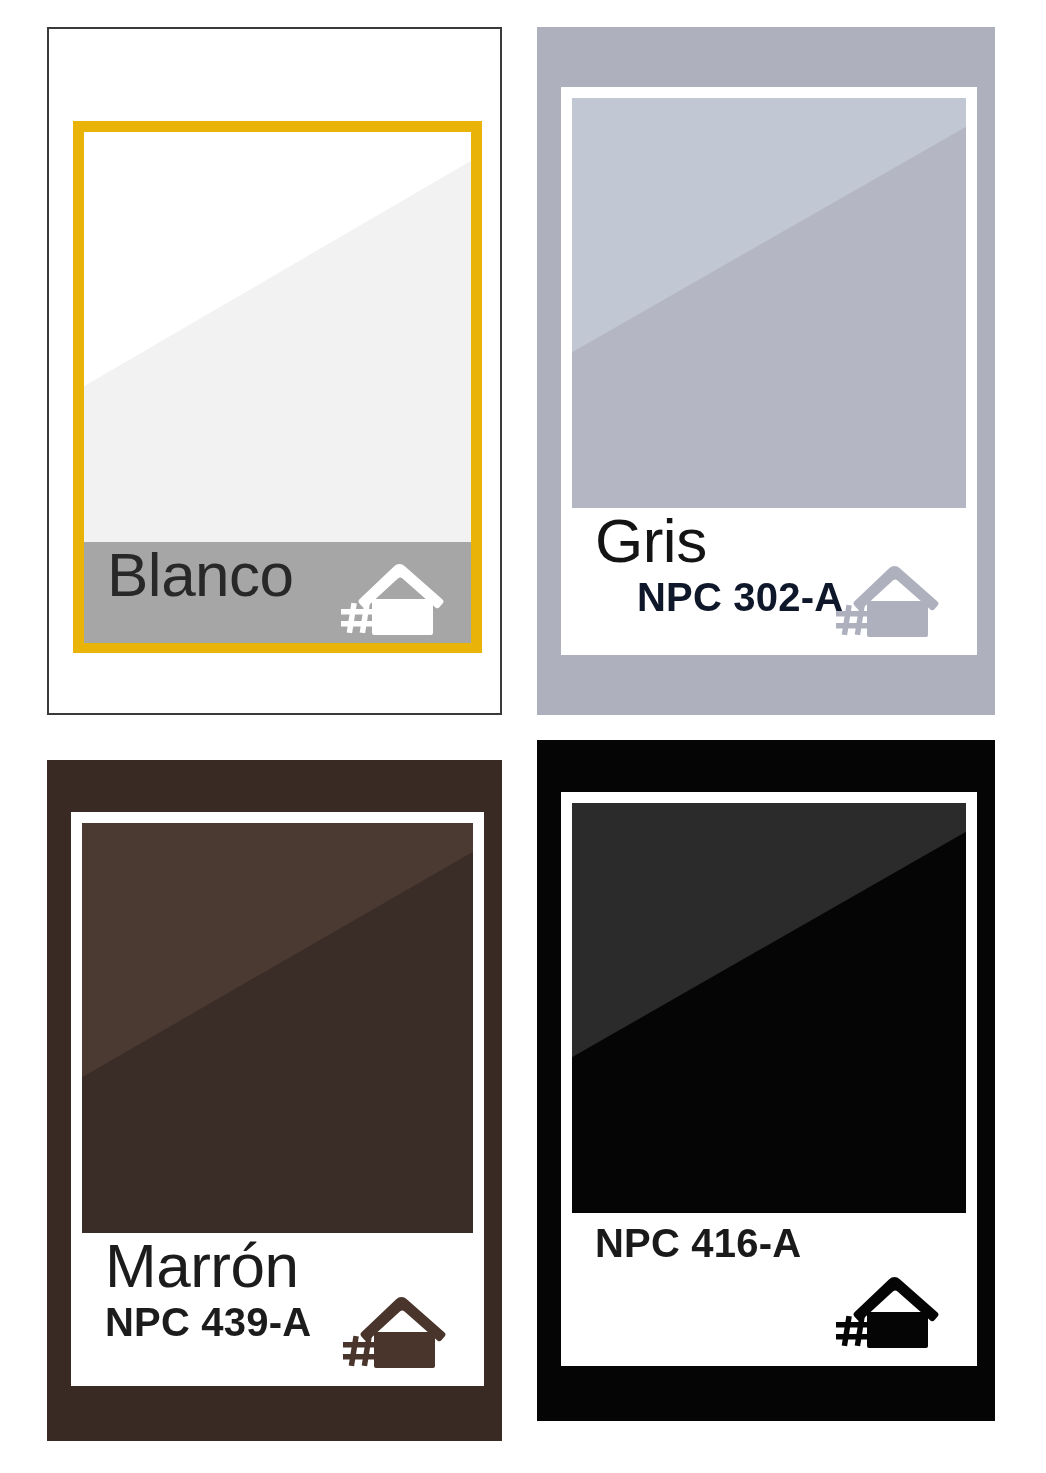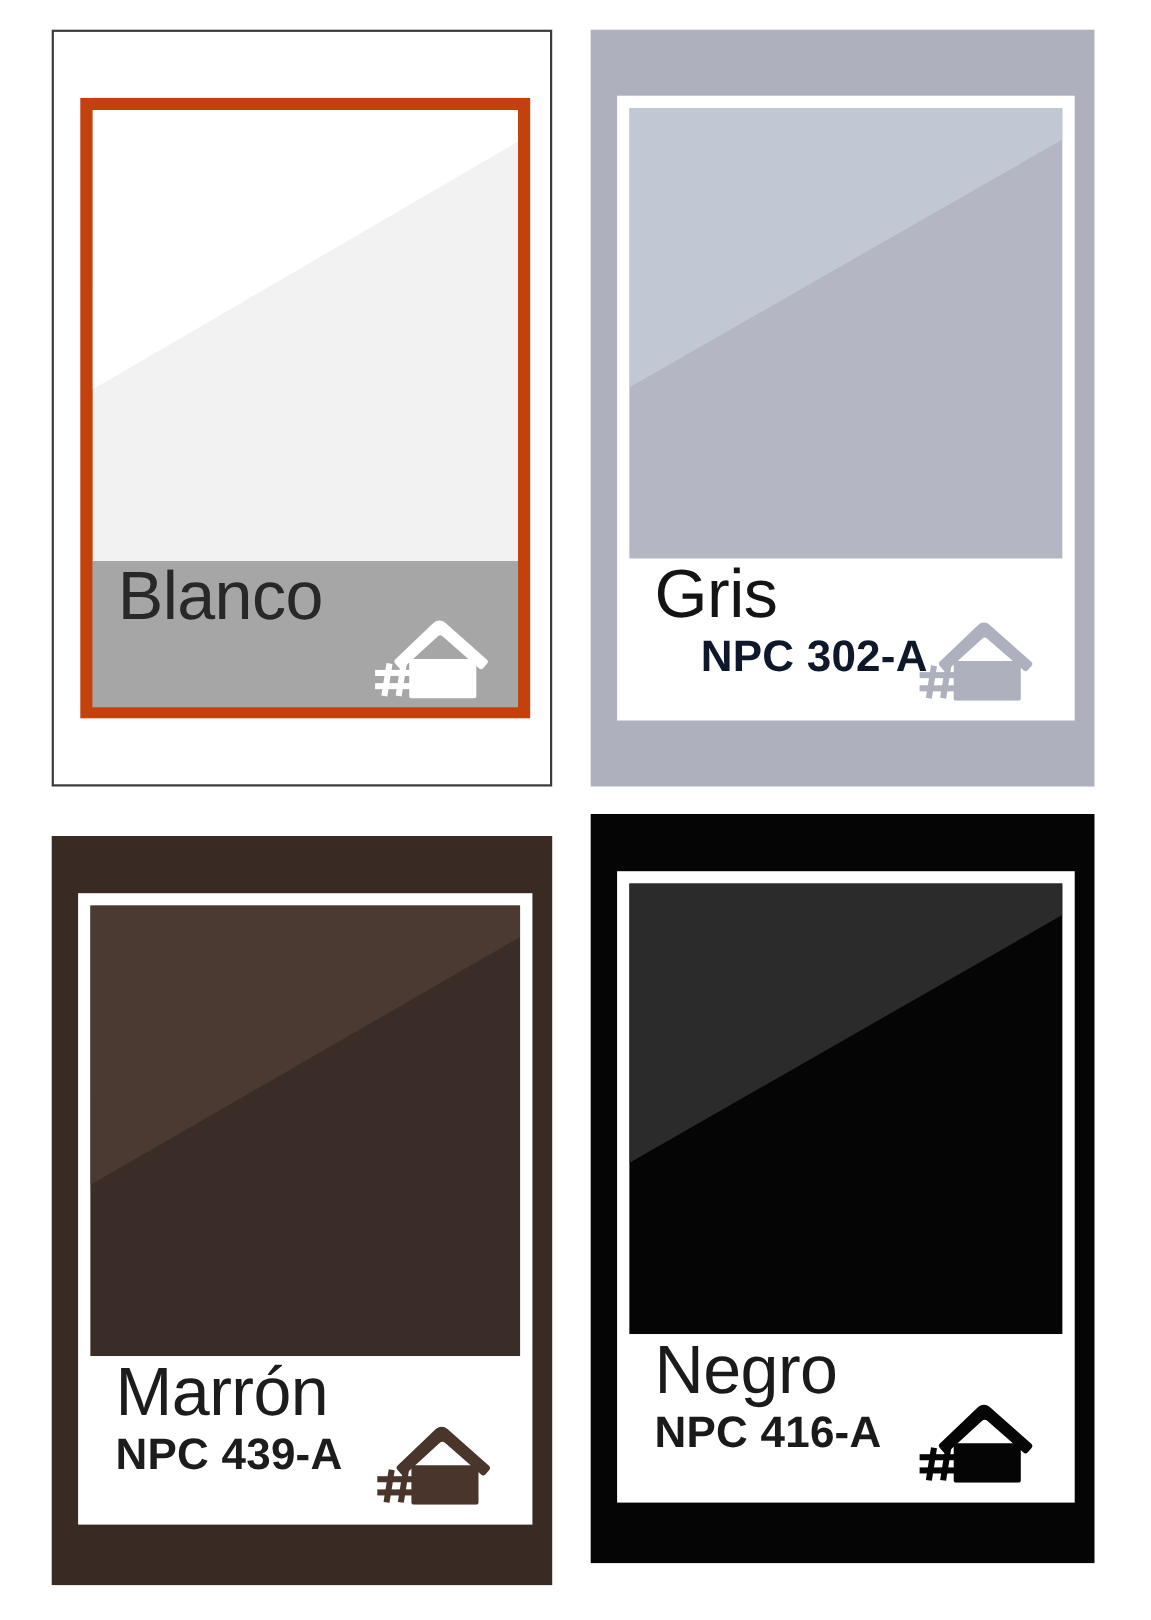--- a/index.html
+++ b/index.html
@@ -110,21 +110,21 @@
     width: 100%;
     height: 100%;
   }
 </style>
 </head>
 <body style="background: rgb(255, 255, 255);">
 
 <div id="swatch-grid">
 
   <div class="swatch-card card-pos-0" style="background: rgb(255, 255, 255); border: 2px solid rgb(58, 58, 58);">
-    <div class="polaroid" style="background: #c2410c;">
+    <div class="polaroid" style="background: #eab308; margin-top: 32px;">
       <div class="swatch-window">
         <div class="swatch-base" style="background: rgb(242, 242, 242);"></div>
         <div class="swatch-gloss" style="background: rgb(255, 255, 255);"></div>
       </div>
       <div class="label-strip" style="background: rgb(166, 166, 166);">
         <div class="label-text-block">
           <div class="color-name" style="color: rgb(40, 40, 40);">Blanco</div>
         </div>
         <div class="brand-icon">
           <svg viewBox="0 0 108 80" xmlns="http://www.w3.org/2000/svg" aria-hidden="true">
@@ -197,21 +197,20 @@
   </div>
 
   <div class="swatch-card card-pos-3" style="background: rgb(5, 5, 5); border: 0px solid rgb(5, 5, 5);">
     <div class="polaroid" style="background: rgb(255, 255, 255);">
       <div class="swatch-window">
         <div class="swatch-base" style="background: rgb(5, 5, 5);"></div>
         <div class="swatch-gloss" style="background: rgb(43, 43, 43);"></div>
       </div>
       <div class="label-strip" style="background: rgb(255, 255, 255);">
         <div class="label-text-block">
-          <div class="color-name" style="color: rgb(26, 26, 26);">Negro</div>
           <div class="color-code" style="color: rgb(26, 26, 26);">NPC 416-A</div>
         </div>
         <div class="brand-icon">
           <svg viewBox="0 0 108 80" xmlns="http://www.w3.org/2000/svg" aria-hidden="true">
             <g class="icon-shape">
               <path d="M33 44 L33 78 Q33 80 35 80 L92 80 Q94 80 94 78 L94 44 Z" fill="#050505"></path>
               <path d="M60.5 9 Q63.5 9 65.8 11.2 L103.5 44.5 Q105.5 46.4 103.6 48.6 L100.4 52.2 Q98.5 54.3 96.4 52.4 L63.5 23.6 Q61.2 21.6 58.9 23.6 L27.6 52.2 Q25.5 54.1 23.6 52 L20.4 48.4 Q18.5 46.2 20.5 44.3 L55.2 11.2 Q57.5 9 60.5 9 Z" fill="#050505"></path>
               <rect x="2" y="54" width="33" height="5.5" fill="#050505"></rect>
               <rect x="2" y="66" width="33" height="5.5" fill="#050505"></rect>
               <rect x="10" y="48" width="5.5" height="30" transform="rotate(9 12.75 63)" fill="#050505"></rect>

